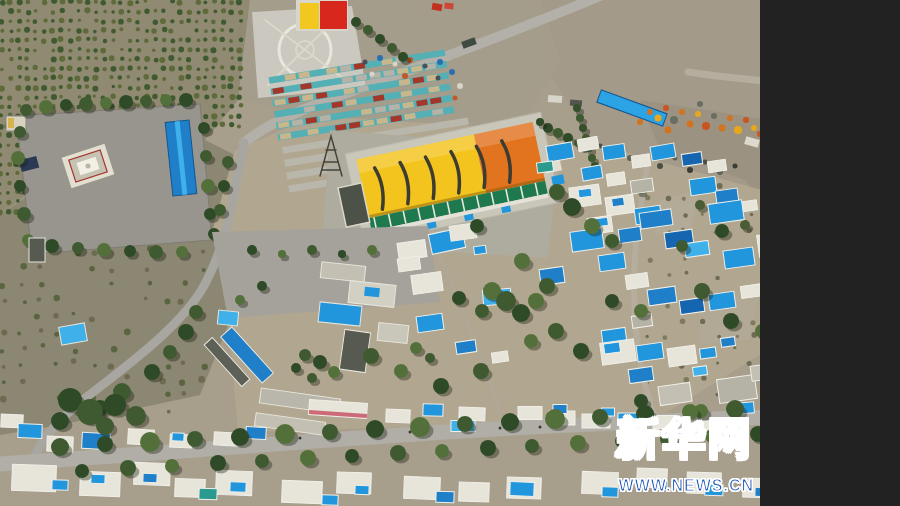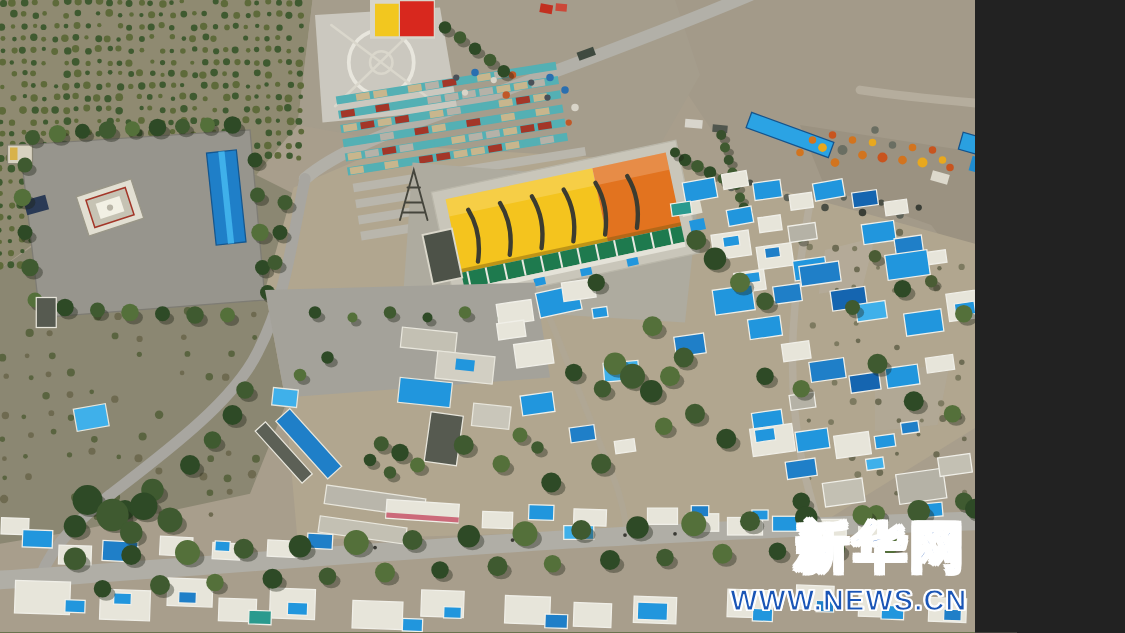--- a/index.html
+++ b/index.html
@@ -1,24 +1,24 @@
 <!DOCTYPE html>
 <html><head>
 <meta charset="utf-8">
 <style>
   html,body{margin:0;padding:0;background:#222;}
-  .stage{position:relative;width:760px;height:506px;overflow:hidden;background:#bef264;
-         font-family:"Liberation Sans",sans-serif;padding-left:20px;}
+  .stage{position:relative;width:760px;height:506px;overflow:hidden;background:#e5e5e5;
+         font-family:"Liberation Sans",sans-serif;}
   .stage svg{position:absolute;left:0;top:0;}
   .watermark{position:absolute;right:6px;top:416px;text-align:right;pointer-events:none;}
   .wm-cn{font-size:43px;font-weight:bold;line-height:1.05;letter-spacing:3px;color:#1a55b6;
          -webkit-text-stroke:2px #ffffff;
          text-shadow:2px 0 0 #fff,-2px 0 0 #fff,0 2px 0 #fff,0 -2px 0 #fff,
                      2px 2px 0 #fff,-2px -2px 0 #fff,2px -2px 0 #fff,-2px 2px 0 #fff;}
-  .wm-url{font-size:23px;font-weight:bold;letter-spacing:1px;margin-top:6px;color:#1a55b6;
+  .wm-url{font-size:16px;font-weight:bold;letter-spacing:1px;margin-top:16px;color:#1a55b6;
          -webkit-text-stroke:1px #ffffff;
          text-shadow:1px 0 0 #fff,-1px 0 0 #fff,0 1px 0 #fff,0 -1px 0 #fff,
                      1px 1px 0 #fff,-1px -1px 0 #fff,1px -1px 0 #fff,-1px 1px 0 #fff;}
 </style>
 </head>
 <body>
 
 <div class="stage">
   <svg id="scene-svg" width="900" height="506" viewBox="0 0 900 506">
       <rect x="0" y="0" width="900" height="506" fill="#a89e8c"></rect>

